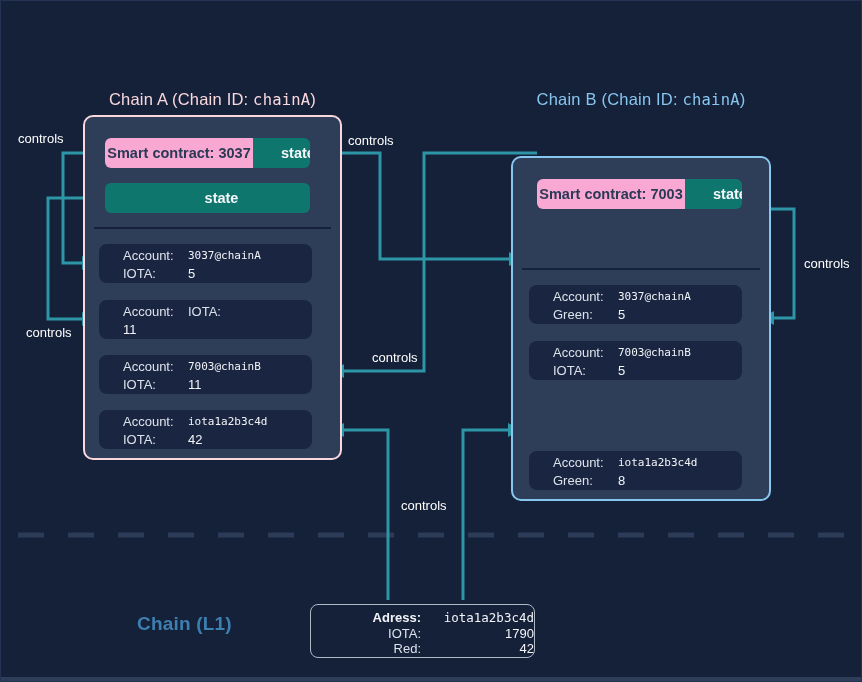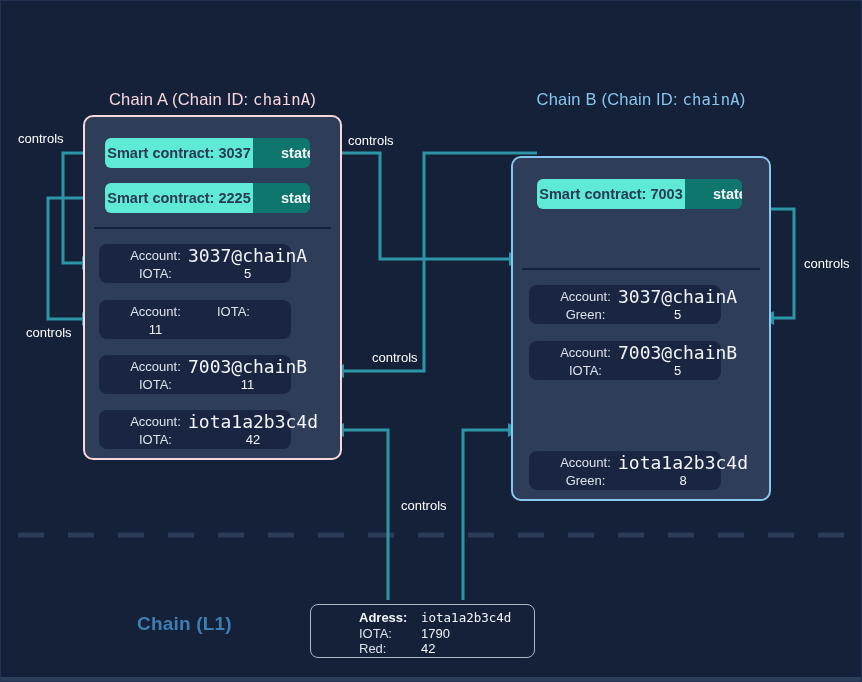--- a/index.html
+++ b/index.html
@@ -20,45 +20,45 @@
   .chain-b-title{left:510px;width:260px;text-align:center;color:#87C6EF;}
   
   .chain-box{position:absolute;top:114px;height:345px;background:#2E3D58;
     border-radius:10px;box-sizing:border-box;}
   .chain-a{left:82px;width:259px;border:2.5px solid #F8D7DD;}
   .chain-b{left:510px;width:260px;border:2.5px solid #87C6EF;margin-top:41px;}
   .divider{position:absolute;top:110px;left:9px;right:9px;height:2px;background:#16213B;}
   
   .pill{position:absolute;height:30px;width:205px;display:flex;border-radius:6px;
     overflow:hidden;}
-  .pill-green{flex:0 0 148px;background:#5eead4;color:#2A3A54;font-weight:bold;
+  .pill-green{flex:0 0 148px;background:#f9a8d4;color:#2A3A54;font-weight:bold;
     font-size:14.5px;display:flex;align-items:center;justify-content:center;}
   .pill-state{flex:1;background:#0f766e;color:#F4F7FA;font-weight:bold;
     font-size:14.5px;display:flex;align-items:center;justify-content:center;padding-left:28px;}
   
-  .account{position:absolute;width:192px;height:39px;background:#1A2641;
+  .account{position:absolute;width:213px;height:39px;background:#1A2641;
     border-radius:8px;box-sizing:border-box;padding:3px 12px 0 24px;
     display:grid;grid-template-columns:65px auto;line-height:17px;
-    font-size:13px;color:#DCE2EB;text-align:center;}
+    font-size:13px;color:#DCE2EB;}
   .acc-value{color:#F2F4F8;}
-  .acc-value.mono{font-size:18px;}
+  .acc-value.mono{font-size:11px;}
   .chain-a .account{left:14px;}
   .chain-b .account{left:16px;}
   
   .controls-label{position:absolute;font-size:13px;color:#ffffff;}
   
   .wires{position:absolute;top:0;left:0;width:862px;height:682px;pointer-events:none;}
   .wires path.wire{fill:none;stroke:#2C96A6;stroke-width:3;}
   .wires polygon{fill:#2C96A6;}
   .wires path.dash{fill:none;stroke:#2C3B57;stroke-width:5;stroke-dasharray:26 24;}
   
   .l1-card{position:absolute;left:309px;top:603px;width:225px;height:54px;
     box-sizing:border-box;border:1.5px solid #AEB8C6;border-radius:8px;
     padding:5px 0 0 48px;display:grid;grid-template-columns:62px auto;
-    font-size:13px;line-height:15.5px;color:#DCE2EB;}
+    font-size:13px;line-height:15.5px;color:#DCE2EB;text-align:right;}
   .l1-card .bold{font-weight:bold;color:#F2F4F8;}
   .l1-card .acc-value.mono{font-size:12.5px;}
   .bottom-strip{position:absolute;left:0;bottom:0;width:100%;height:4px;background:#2E3D5A;}
 </style>
 </head>
 <body>
 
 <div class="stage">
 
 
@@ -95,21 +95,20 @@
   <div class="controls-label" style="left:400px;top:497px">controls</div>
 
   <div class="chain-title chain-a-title"><span>Chain A (Chain ID: </span><span class="mono">chainA</span><span>)</span></div>
 
   <div class="chain-box chain-a">
     <div class="pill" style="left:20px;top:20.5px">
       <span class="pill-green">Smart contract: 3037</span>
       <span class="pill-state">state</span>
     </div>
     <div class="pill" style="left:20px;top:65.5px">
-      <span class="pill-green">Smart contract: 2225</span>
       <span class="pill-state">state</span>
     </div>
     <div class="divider"></div>
     <div class="account" style="top:127px">
       <span class="acc-label">Account:</span>
         <span class="acc-value mono">3037@chainA</span>
       <span class="acc-label">IOTA:</span>
         <span class="acc-value">5</span>
     </div>
     <div class="account" style="top:183px">

